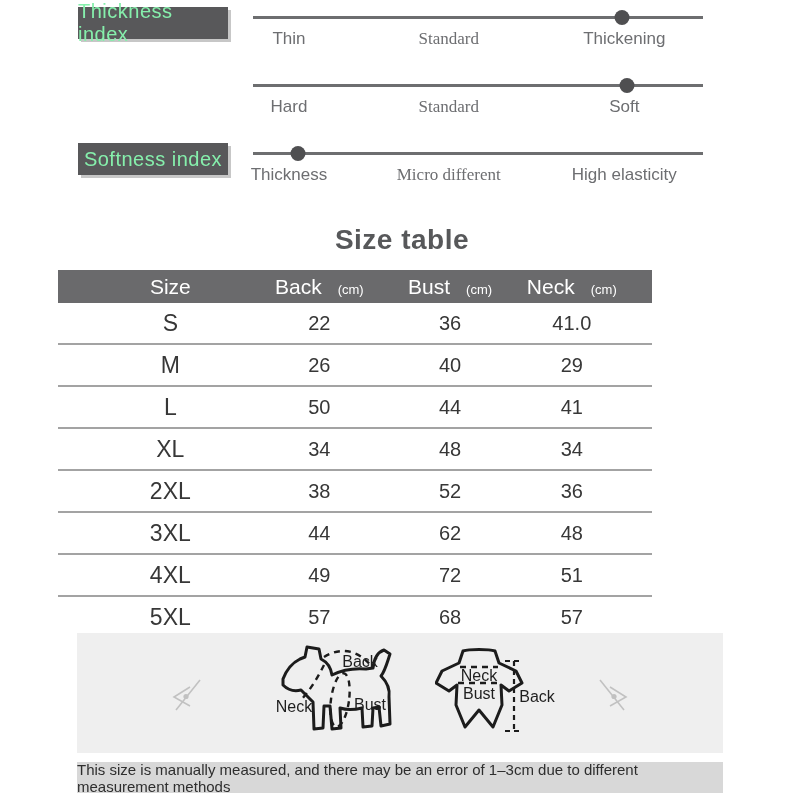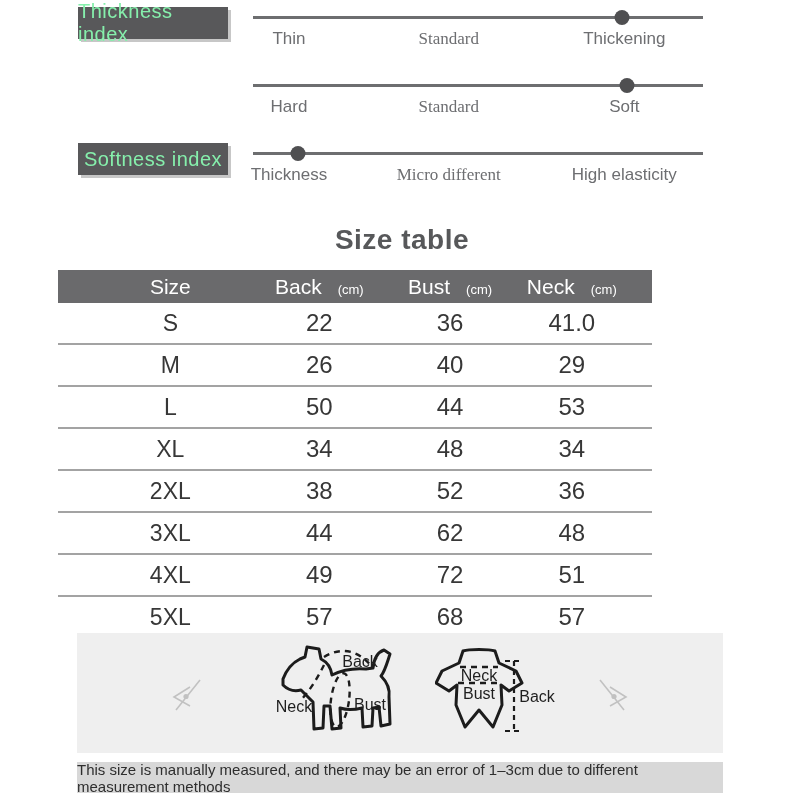--- a/index.html
+++ b/index.html
@@ -21,21 +21,21 @@
 
   
   .size-title{position:absolute;left:12px;top:224px;width:780px;text-align:center;
               font-size:28px;font-weight:bold;color:#57585a;letter-spacing:0.5px;}
   .table{position:absolute;left:58px;top:270px;width:594px;}
   .t-head{position:relative;height:33px;background:#6a6a6c;color:#ffffff;}
   .t-row{position:relative;height:40px;border-bottom:2px solid #a3a3a3;}
   .t-row.last{border-bottom:none;}
   .cell{position:absolute;top:0;transform:translateX(-50%);white-space:nowrap;}
   .t-head .cell{line-height:33px;font-size:21px;}
-  .t-row .cell{line-height:40px;font-size:24px;color:#373737;}
+  .t-row .cell{line-height:40px;font-size:20px;color:#373737;}
   .t-row .cell.c0{font-size:23px;}
   .c0{left:11%;margin-left:47px;} .c1{left:44%;} .c2{left:66%;} .c3{left:86.5%;}
   .unit{font-size:13px;margin-left:16px;}
 
   
   .diagram{position:absolute;left:77px;top:633px;width:646px;height:120px;background:#efefef;}
   .fig{position:absolute;}
   .fig svg{display:block;}
   .fig-label{position:absolute;transform:translate(-50%,-50%);font-size:16px;color:#1f1f1f;
              white-space:nowrap;}
@@ -101,21 +101,21 @@
     <div class="t-row">
       <span class="cell c0">M</span>
       <span class="cell c1">26</span>
       <span class="cell c2">40</span>
       <span class="cell c3">29</span>
     </div>
     <div class="t-row">
       <span class="cell c0">L</span>
       <span class="cell c1">50</span>
       <span class="cell c2">44</span>
-      <span class="cell c3">53</span>
+      <span class="cell c3">41</span>
     </div>
     <div class="t-row">
       <span class="cell c0">XL</span>
       <span class="cell c1">34</span>
       <span class="cell c2">48</span>
       <span class="cell c3">34</span>
     </div>
     <div class="t-row">
       <span class="cell c0">2XL</span>
       <span class="cell c1">38</span>

